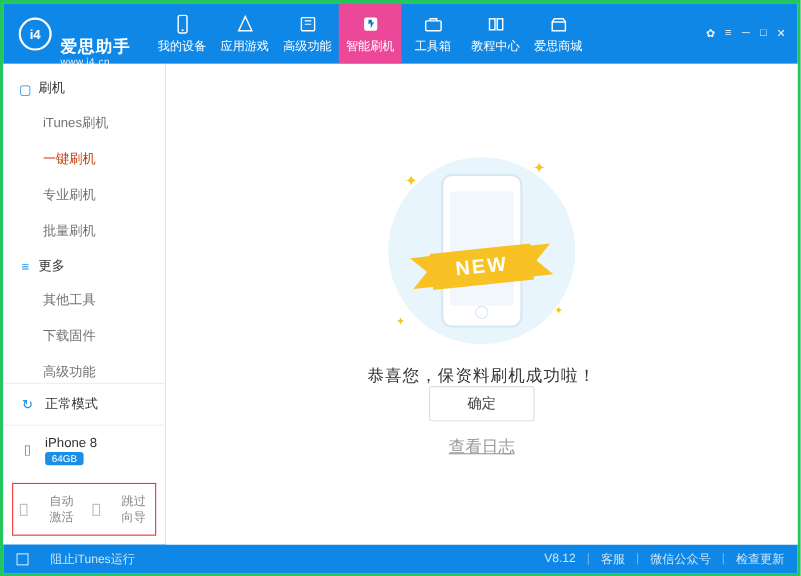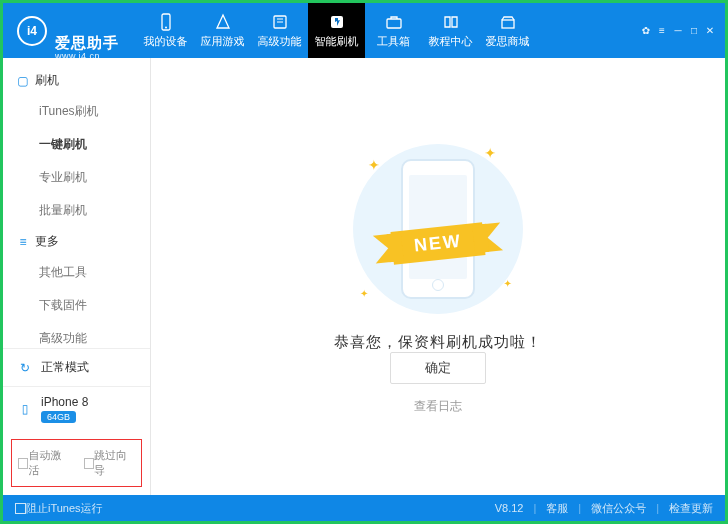--- a/index.html
+++ b/index.html
@@ -10,70 +10,70 @@
 
 .hdr { height: 55px; background: #0f87e6; display: flex; align-items: center; color: #fff; }
 .logo-box { display: flex; align-items: center; padding: 0 12px 0 14px; gap: 8px; }
 .logo-circle { width: 30px; height: 30px; border: 2px solid #fff; border-radius: 50%; display: flex; align-items: center; justify-content: center; font-weight: bold; font-size: 12px; background: transparent; }
 .logo-txt { display: flex; flex-direction: column; line-height: 1.1; margin-top: 36px; }
 .logo-txt .t1 { font-size: 15px; font-weight: bold; letter-spacing: 1px; }
 .logo-txt .t2 { font-size: 9px; opacity: .9; letter-spacing: .5px; }
 
 .tabs { display: flex; height: 100%; margin-left: 6px; }
 .tab { width: 57px; display: flex; flex-direction: column; align-items: center; justify-content: center; gap: 3px; cursor: pointer; font-size: 11px; }
-.tab.active { background: #000000; }
+.tab.active { background: #ec4899; }
 .tab .ico { width: 18px; height: 18px; display: flex; align-items: center; justify-content: center; }
 
 .win-ctrls { margin-left: auto; display: flex; align-items: center; gap: 6px; padding-right: 10px; }
 .win-btn { width: 10px; height: 10px; display: flex; align-items: center; justify-content: center; cursor: pointer; opacity: .9; font-size: 10px; }
 .acct { display: flex; gap: 10px; margin-right: 12px; }
 .acct-icn { width: 22px; height: 22px; border: 1.5px solid #8fc8f2; border-radius: 50%; display: flex; align-items: center; justify-content: center; color: #8fc8f2; cursor: pointer; }
 
 
 .body { flex: 1; display: flex; min-height: 0; }
 
 
 .side { width: 148px; border-right: 1px solid #e6e6e6; display: flex; flex-direction: column; background: #fff; }
 .side-scroll { flex: 1; overflow: hidden; padding-top: 8px; }
 .grp-hd { display: flex; align-items: center; gap: 6px; padding: 6px 10px 6px 14px; font-size: 12px; color: #333; }
 .grp-ico { width: 12px; display:flex; justify-content:center; color:#1b8fe6; }
 .grp-items { padding-left: 36px; }
 .grp-item { padding: 8px 0; font-size: 12px; color: #737373; cursor: pointer; }
-.grp-item.active { color: #404040; font-weight: bold; }
+.grp-item.active { color: #c2410c; }
 
 .side-bottom { border-top: 1px solid #eee; }
 .mode { display:flex; align-items:center; gap:8px; padding:10px 14px; font-size:12px; color:#333; border-bottom:1px solid #eee; cursor:pointer; }
 .mode .m-ico { color:#1b8fe6; width:16px; display:flex; justify-content:center; }
 .device { display:flex; align-items:center; gap:8px; padding:8px 14px 10px; }
 .dev-ico { color:#1b8fe6; width:16px; display:flex; justify-content:center; }
 .dev-info { display:flex; flex-direction:column; gap:2px; }
 .dev-name { font-size:12px; color:#333; }
 .dev-badge { background:#1b8fe6; color:#fff; font-size:9px; padding:1px 6px; border-radius:3px; width:fit-content; }
 
 .checks { border:1px solid #e33; margin:6px 8px 8px; padding:8px 6px; display:flex; gap:14px; }
-.chk { display:flex; align-items:center; gap:0; font-size:11px; color:#888; cursor:pointer; }
+.chk { display:flex; align-items:center; gap:20px; font-size:11px; color:#888; cursor:pointer; }
 .chk-box { width:11px; height:11px; border:1px solid #bbb; background:#fff; }
 
 
 .main { flex:1; display:flex; flex-direction:column; align-items:center; justify-content:center; background:#fff; position:relative; }
 .illus { width:200px; height:180px; position:relative; display:flex; align-items:center; justify-content:center; }
 .circle-bg { width:170px; height:170px; border-radius:50%; background:#e9f5fd; position:absolute; }
 .phone { width:74px; height:140px; background:#fff; border:2px solid #d7e8f5; border-radius:10px; position:relative; z-index:2; }
 .phone::before { content:""; position:absolute; top:14px; left:6px; right:6px; bottom:18px; background:#f1f7fc; border-radius:2px; }
 .phone::after { content:""; position:absolute; bottom:6px; left:50%; transform:translateX(-50%); width:10px; height:10px; border:1.5px solid #d7e8f5; border-radius:50%; }
 .ribbon { position:absolute; z-index:3; background:#f8c224; color:#fff; font-weight:bold; font-size:18px; letter-spacing:2px; padding:6px 22px; transform:rotate(-6deg); top:88px; }
 .ribbon::before, .ribbon::after { content:""; position:absolute; width:0; height:0; border:14px solid #f8c224; top:2px; }
 .ribbon::before { left:-18px; border-left-color:transparent; }
 .ribbon::after { right:-18px; border-right-color:transparent; }
 .spark { position:absolute; color:#f8c224; font-size:14px; z-index:2; }
 .s1 { top:18px; left:30px; } .s2 { top:6px; right:42px; } .s3 { bottom:20px; left:22px; font-size:10px;} .s4 { bottom:30px; right:26px; font-size:10px;}
 
 .msg { font-size:15px; color:#333; margin-top:14px; letter-spacing:1px; }
 .ok-btn { border:1px solid #ddd; background:#fff; padding:6px 34px; font-size:13px; color:#444; cursor:pointer; border-radius:2px; }
-.log-link { margin-top:14px; font-size:12px; color:#999; cursor:pointer; }
+.log-link { margin-top:14px; font-size:15px; color:#999; cursor:pointer;text-decoration:underline; }
 
 
 .ftr { height:26px; background:#0f87e6; color:#cfe6f8; display:flex; align-items:center; font-size:11px; padding:0 12px; }
 .ftr .chk { color:#cfe6f8; }
 .ftr .chk-box { border-color:#cfe6f8; background:transparent; }
 .ftr-right { margin-left:auto; display:flex; align-items:center; gap:10px; }
 .sep { opacity:.5; }
 
 svg { display:block; }
 </style>

